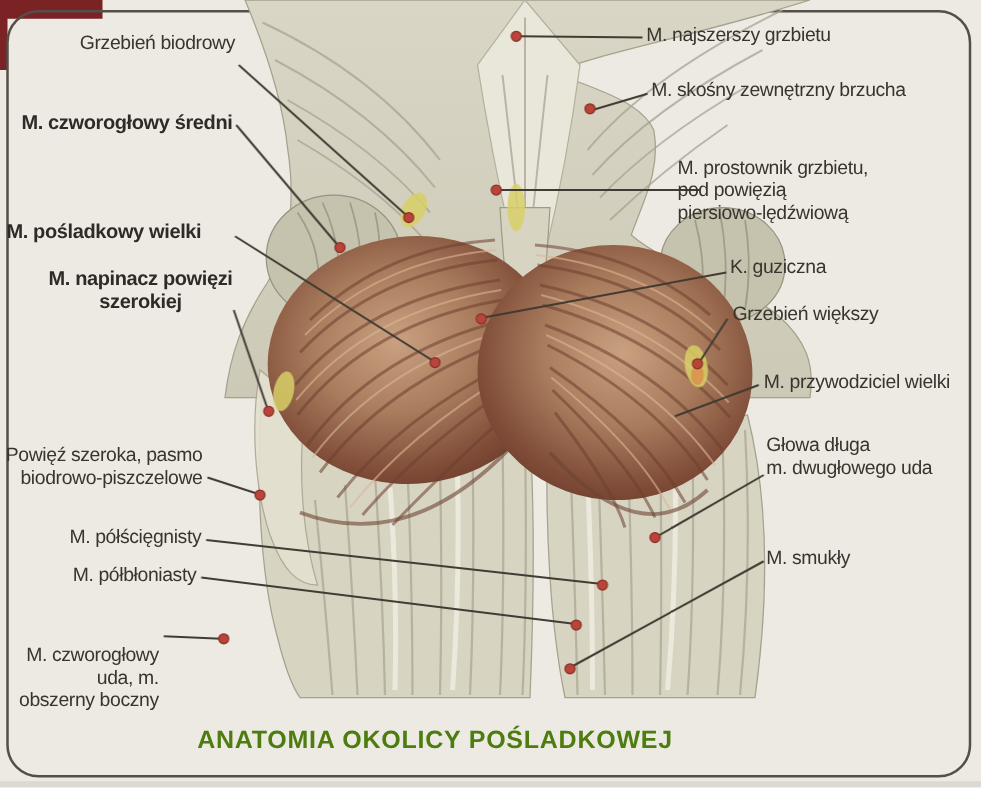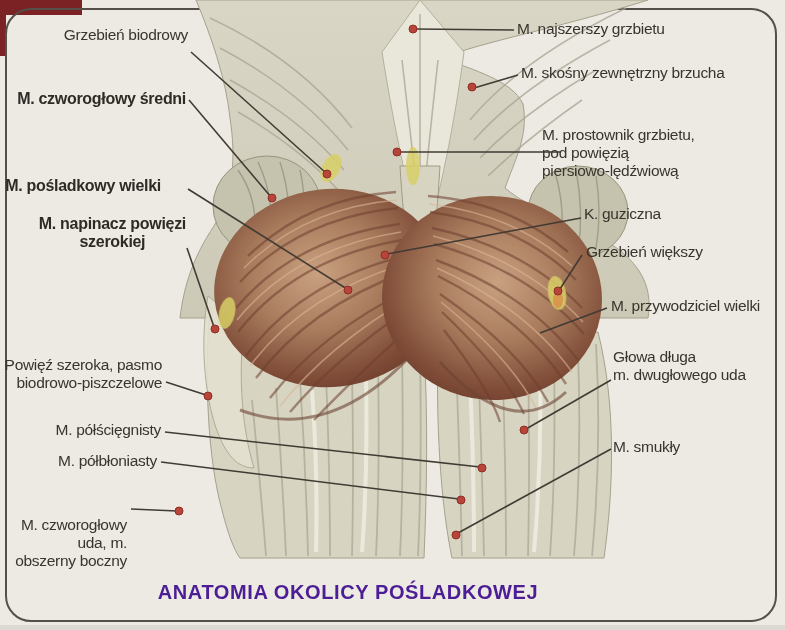--- a/index.html
+++ b/index.html
@@ -19,21 +19,21 @@
   .label {
     position:absolute; z-index:3; color:#39342e;
     font-size:15.5px; line-height:18px; letter-spacing:-0.3px;
     white-space:pre-line;
   }
   .label.bold { font-weight:bold; font-size:16px; color:#2e2a25; }
   .label.alignr { text-align:right; }
   .title {
     position:absolute; left:0; top:581px; width:696px; z-index:3;
     text-align:center; font-weight:bold; font-size:20px;
-    letter-spacing:0.6px; color:#4c1d95;
+    letter-spacing:0.6px; color:#4d7c0f;
   }
 </style>
 </head>
 <body>
 
 <div id="stage">
 
   <div class="corner-a"></div>
   <div class="corner-b"></div>
   <div class="frame"></div>

